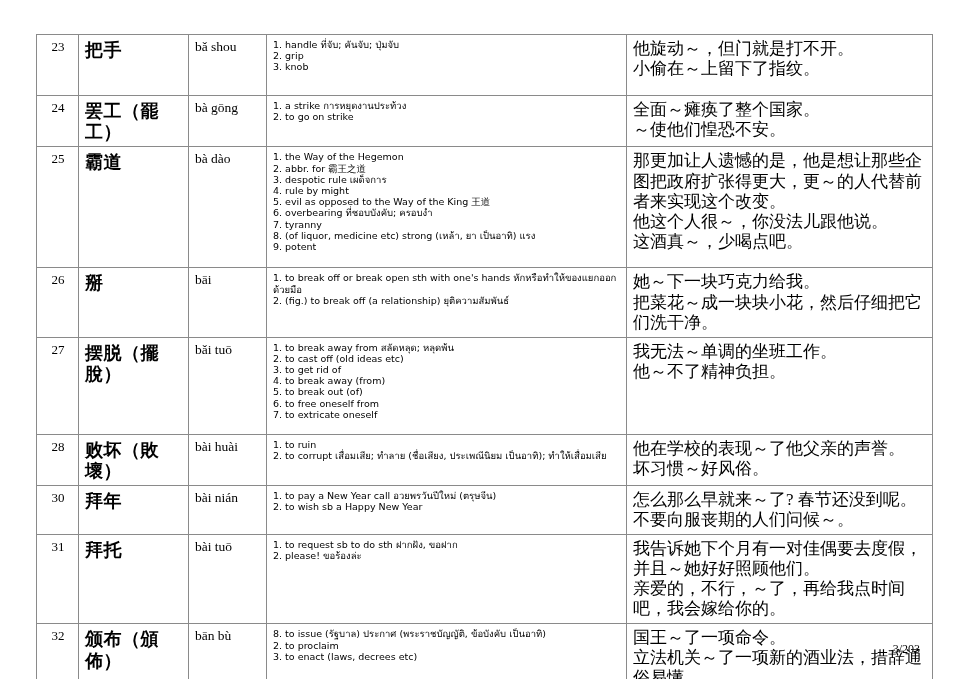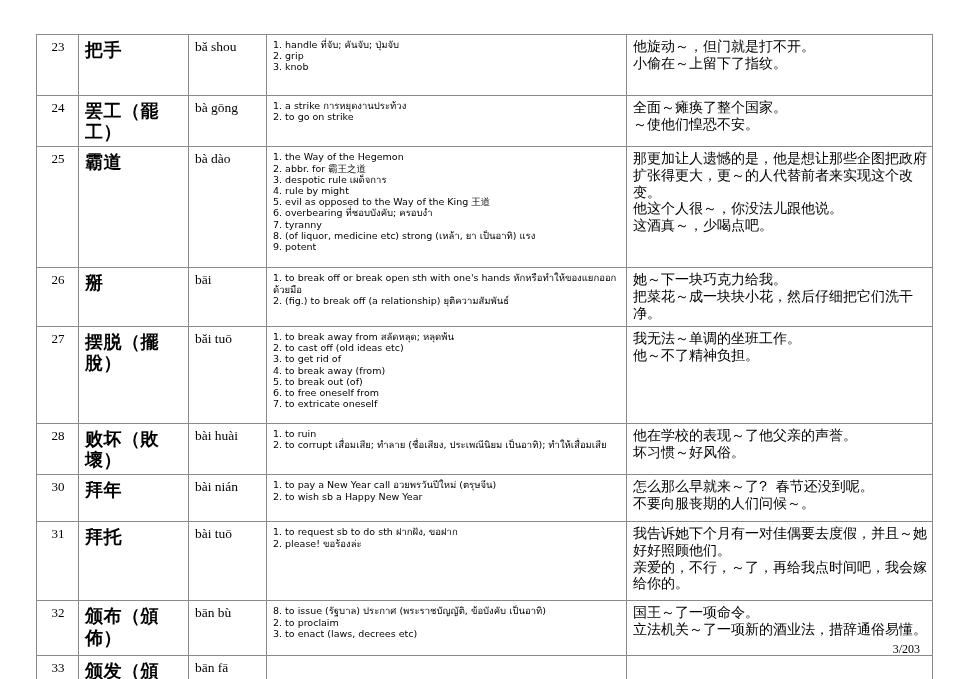--- a/index.html
+++ b/index.html
@@ -57,22 +57,22 @@
     font-size: 13.5px;
     padding-top: 6px;
   }
   td.def {
     font-family: "DejaVu Sans", "Liberation Sans", sans-serif;
     font-size: 9.5px;
     line-height: 1.35;
     padding-top: 5px;
   }
   td.ex {
-    font-family: Liberation Mono, monospace;
-    font-size: 14px;
+    font-family: Liberation Serif, serif;
+    font-size: 17px;
     line-height: 1.45;
     padding-top: 5px;
   }
   .sense { display: block; white-space: normal; }
   .exline { display: block; }
 
   #footer {
     position: absolute;
     right: 40px;
     bottom: 22px;

